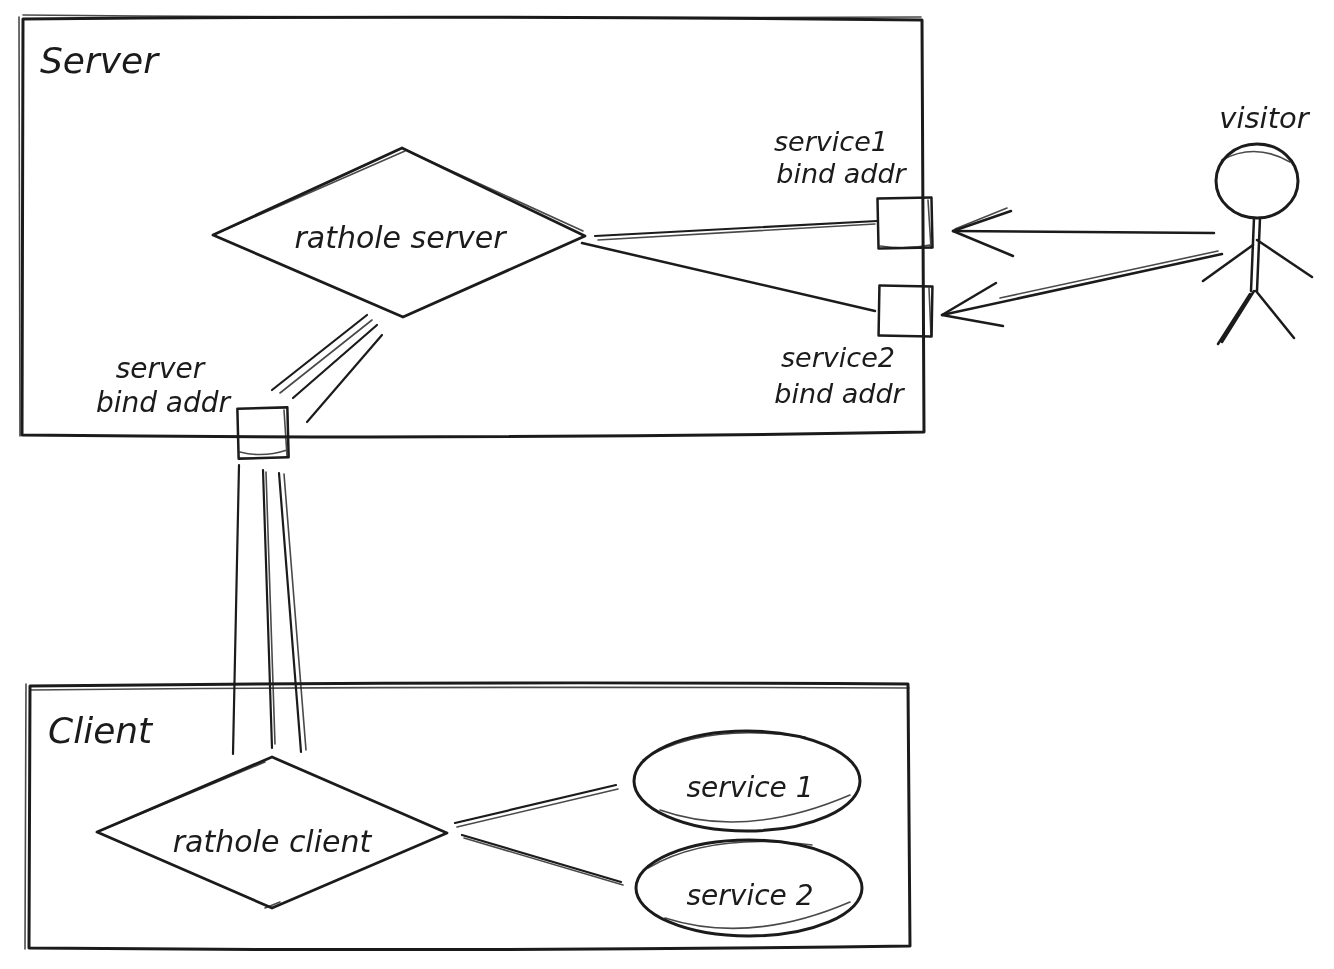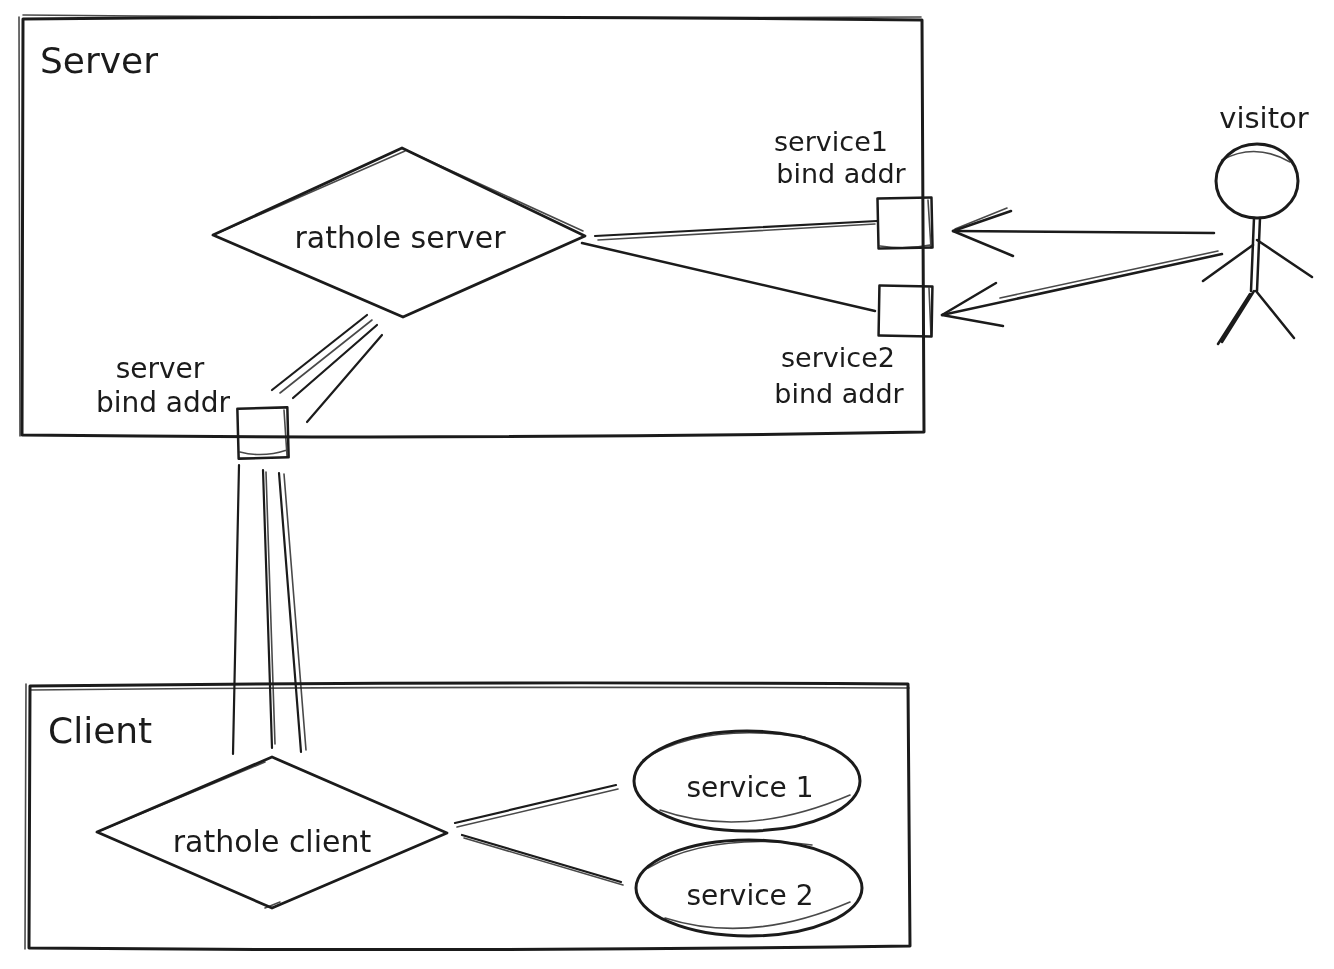--- a/index.html
+++ b/index.html
@@ -3,20 +3,21 @@
 <meta charset="utf-8">
 <style>
   :root { --ink: #1b1b1b; --bg: #ffffff; }
   html, body { margin: 0; padding: 0; background: var(--bg); }
   .canvas {
     position: relative;
     width: 1334px; height: 969px;
     background: var(--bg);
     font-family: "DejaVu Sans", "Liberation Sans", sans-serif;
     overflow: hidden;
+    font-style: italic;
   }
   svg { display: block; color: var(--ink); }
   .stroke { fill: none; stroke: currentColor; stroke-linecap: round; stroke-linejoin: round; }
   .w3  { stroke-width: 3; }
   .w28 { stroke-width: 2.8; }
   .w25 { stroke-width: 2.5; }
   .w22 { stroke-width: 2.2; }
   .w16 { stroke-width: 1.6; }
   .ghost { opacity: 0.8; }
   text { fill: var(--ink); stroke: none; }

